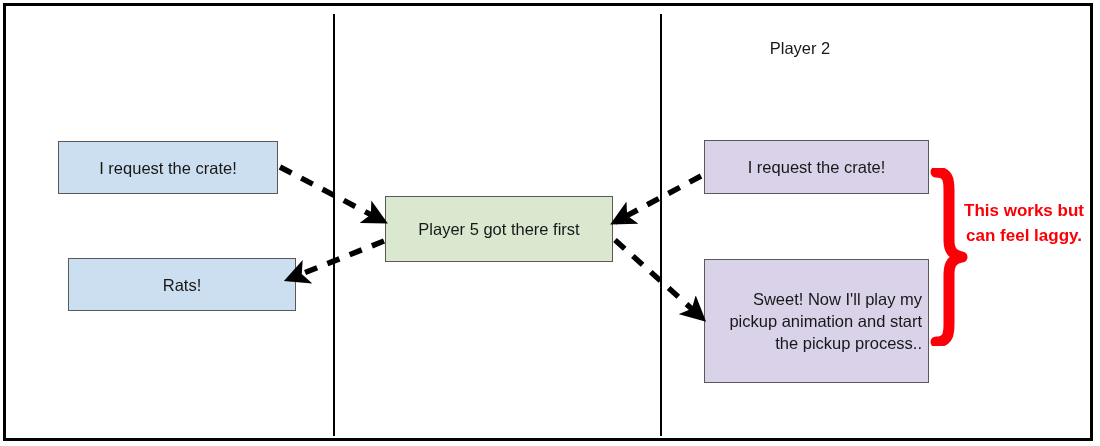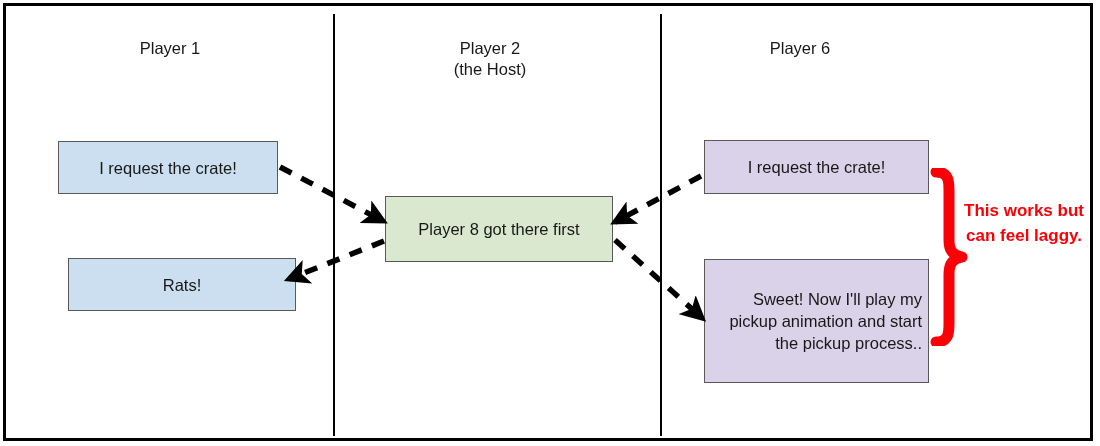--- a/index.html
+++ b/index.html
@@ -105,30 +105,27 @@
 </head>
 <body>
 
 <div id="canvas">
 
   <div id="frame"></div>
 
   <div class="divider" id="divider-1"></div>
   <div class="divider" id="divider-2"></div>
 
-  <div class="column-title" id="title-p1">Player 1</div>
-  <div class="column-title" id="title-p2">Player 2
-(the Host)</div>
-  <div class="column-title" id="title-p3">Player 6</div>
+  <div class="column-title" id="title-p3">Player 2</div>
 
   <div class="msg-box box-blue" id="box-p1-request">I request the crate!</div>
 
   <div class="msg-box box-blue" id="box-p1-rats">Rats!</div>
 
-  <div class="msg-box box-green" id="box-p2-host">Player 8 got there first</div>
+  <div class="msg-box box-green" id="box-p2-host">Player 5 got there first</div>
 
   <div class="msg-box box-purple" id="box-p3-request">I request the crate!</div>
 
   <div class="msg-box box-purple" id="box-p3-sweet">Sweet!  Now I'll play my pickup animation and start the pickup process..</div>
 
   <svg id="arrow-layer" viewBox="0 0 1100 446">
     <defs>
       <marker id="arrowhead" markerWidth="5" markerHeight="5" refX="3.6" refY="2.5" orient="auto" markerUnits="strokeWidth">
         <path d="M0,0.2 L4.6,2.5 L0,4.8 L1.1,2.5 Z" fill="#000000"></path>
       </marker>

